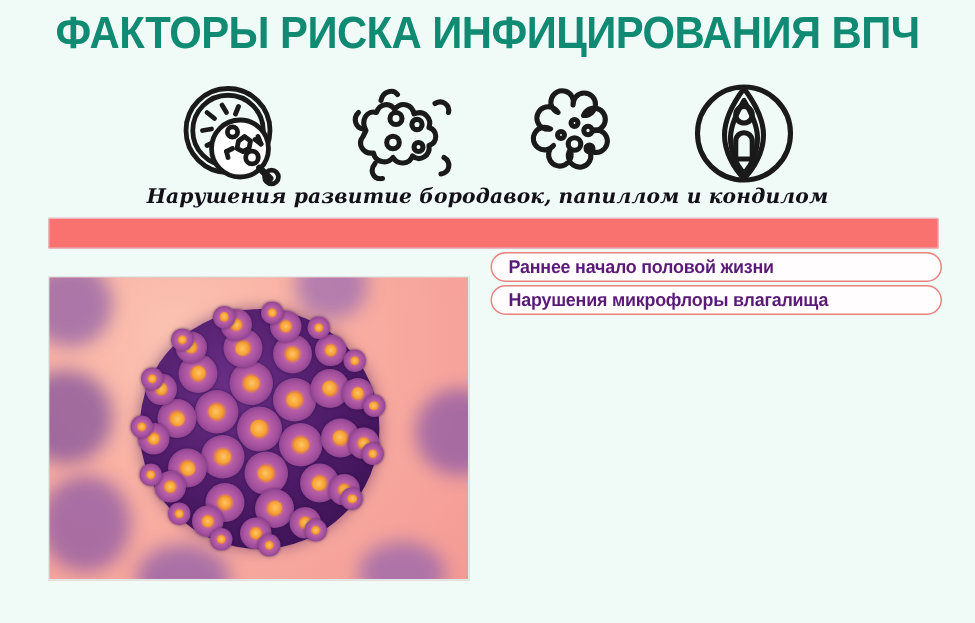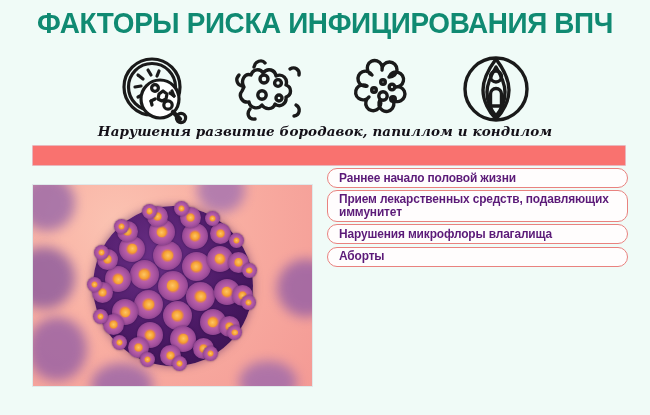--- a/index.html
+++ b/index.html
@@ -314,22 +314,16 @@
       <div class="cap" style="width: 15px; height: 15px; left: 148.562px; top: 89.7778px;"></div>
       <div class="cap" style="width: 15px; height: 15px; left: 134.959px; top: 119.221px;"></div>
       <div class="cap" style="width: 15px; height: 15px; left: 110.556px; top: 140.586px;"></div>
     </div>
 </div>
 
 <div class="risk-list">
     <div class="risk-item">
       <div class="txt">Раннее начало половой жизни</div>
     </div>
-    <div class="risk-item two-line">
-      <div class="txt">Прием лекарственных средств, подавляющих иммунитет</div>
-    </div>
     <div class="risk-item">
       <div class="txt">Нарушения микрофлоры влагалища</div>
     </div>
-    <div class="risk-item">
-      <div class="txt">Аборты</div>
-    </div>
   </div>
 
 </body></html>

